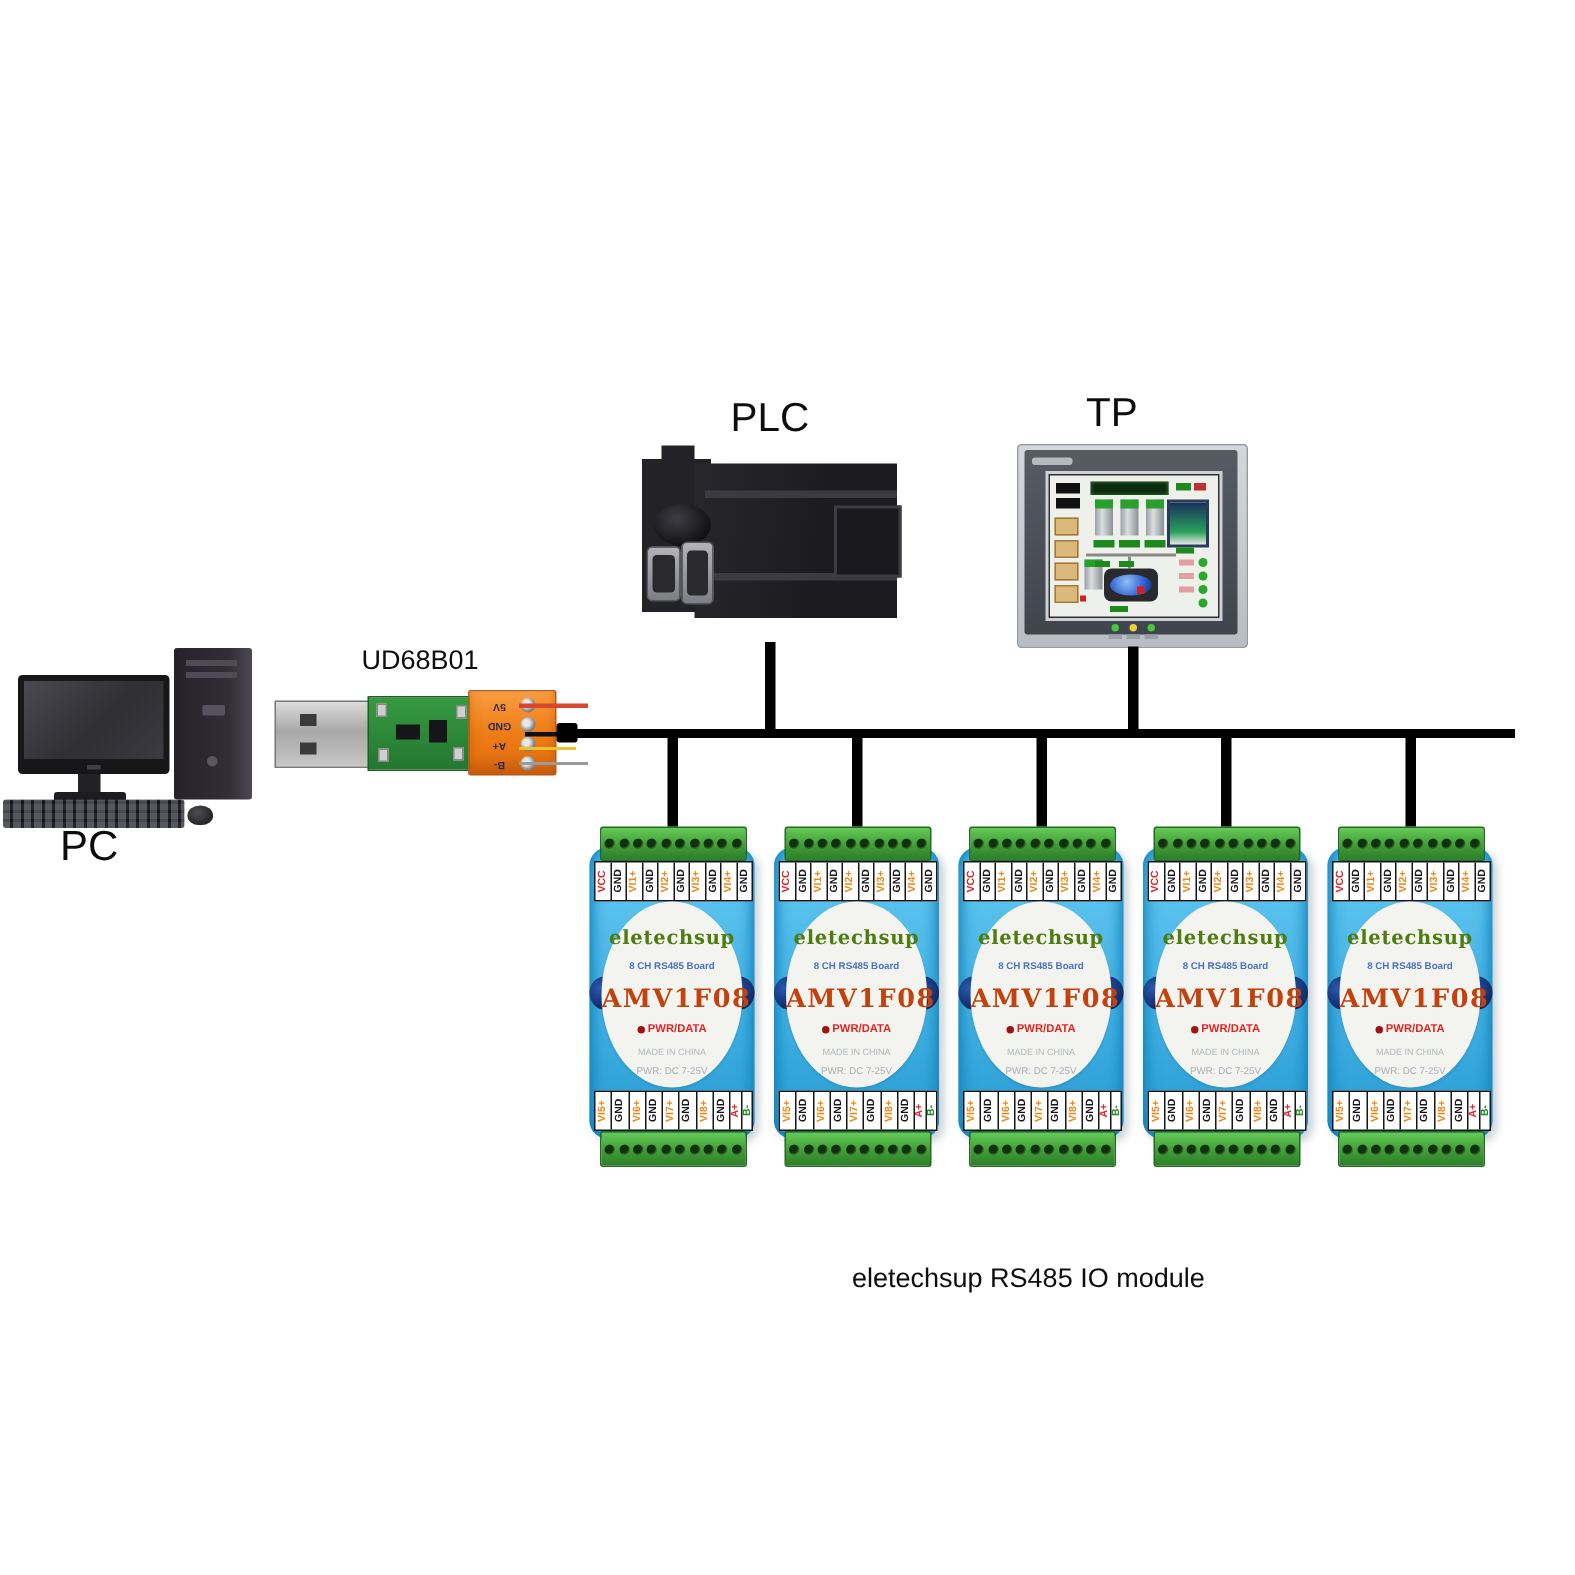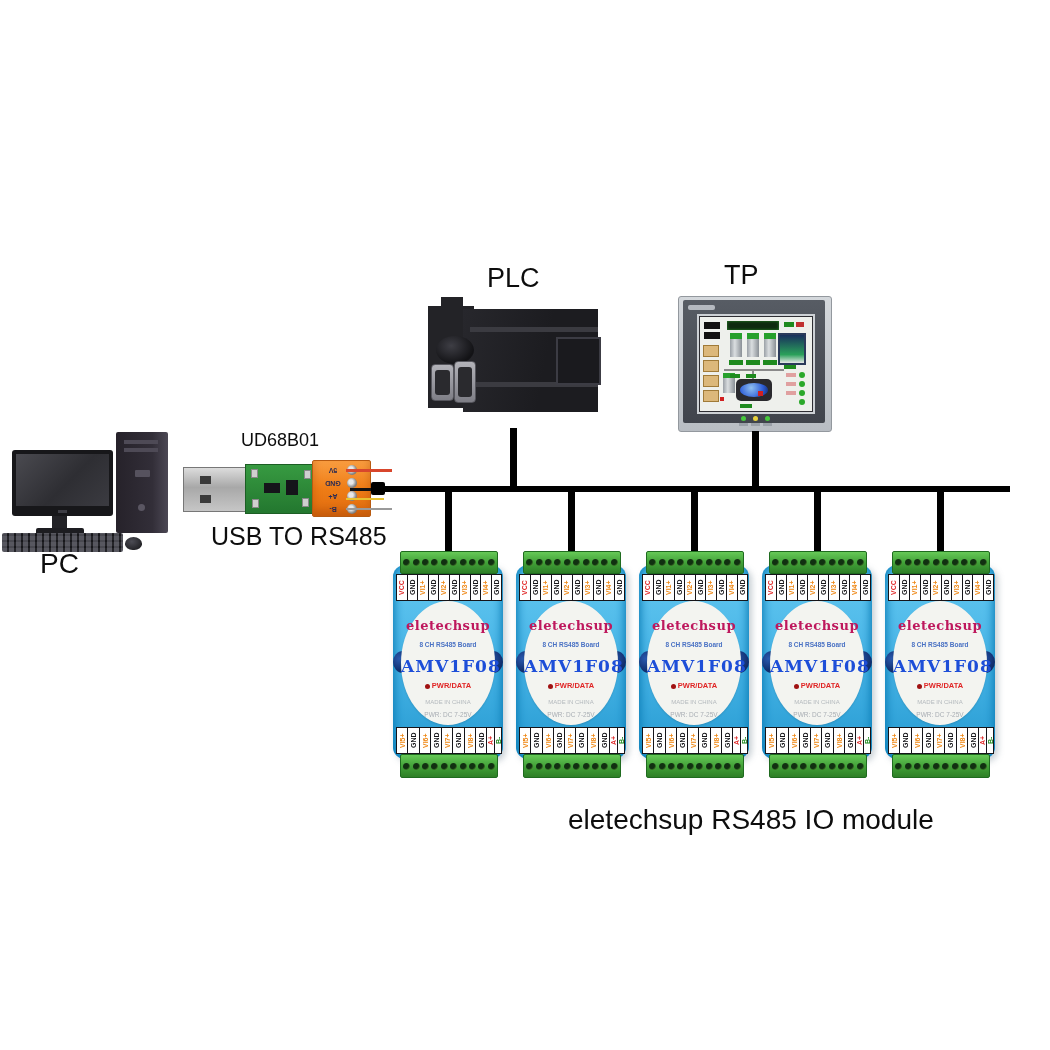--- a/index.html
+++ b/index.html
@@ -109,23 +109,23 @@
             writing-mode:vertical-rl;transform:rotate(180deg);
             font:700 7px "Liberation Sans",sans-serif;letter-spacing:0;}
   .narrow{flex:.62;}
   .pin-red span{color:#e02828;} .pin-orange span{color:#ef8816;}
   .pin-dark span{color:#16161a;} .pin-green span{color:#1f8a1f;}
   .hole{position:absolute;width:20px;height:22px;border-radius:50%;top:100px;
         background:radial-gradient(circle at 35% 35%,#2a5ab0,#123172 60%,#0a1e4a);}
   .hole-l{left:0;} .hole-r{left:90px;}
   .oval{position:absolute;left:8px;top:50px;width:94px;height:124px;border-radius:50%;background:#f3f4f0;
         text-align:center;box-shadow:0 1px 2px rgba(0,0,0,.12);}
-  .brand{margin-top:17px;font:700 13px "DejaVu Serif",serif;color:#be185d;letter-spacing:.5px;}
+  .brand{margin-top:17px;font:700 13px "DejaVu Serif",serif;color:#4d7c0f;letter-spacing:.5px;}
   .subtitle{margin-top:8px;font:700 6.5px "Liberation Sans",sans-serif;color:#4a72c4;}
-  .model{margin-top:8px;font:700 17px "DejaVu Serif",serif;color:#1d4ed8;letter-spacing:1px;}
+  .model{margin-top:8px;font:700 17px "DejaVu Serif",serif;color:#c2410c;letter-spacing:1px;}
   .led-row{margin-top:5px;font:700 7.5px "Liberation Sans",sans-serif;color:#e02525;}
   .led-dot{display:inline-block;width:5px;height:5px;border-radius:50%;background:#a01212;margin-right:2px;vertical-align:middle;}
   .note{font:400 6px "Liberation Sans",sans-serif;color:#b4b9bd;}
   .n1{margin-top:9px;} .n2{margin-top:6px;color:#a9aeb4;font-size:6.5px;}
 </style>
 </head>
 <body>
 
 <div class="stage">
 
@@ -169,21 +169,20 @@
       <div class="cpin cp2">GND</div>
       <div class="cpin cp3">A+</div>
       <div class="cpin cp4">B-</div>
     </div>
     <div class="wire w5v"></div>
     <div class="wire wgnd"></div>
     <div class="wire wa"></div>
     <div class="wire wb"></div>
   </div>
   <div class="lbl" style="left:241px;top:430px;font-size:18px;">UD68B01</div>
-  <div class="lbl" style="left:211px;top:522px;font-size:25px;">USB TO RS485</div>
 
   <div>
     <div class="plc-tab"></div>
     <div class="plc-left"></div>
     <div class="plc-main"></div>
     <div class="plc-groove pg1"></div>
     <div class="plc-groove pg2"></div>
     <div class="plc-slot"></div>
     <div class="plc-cyl"></div>
     <div class="db9 db9a"></div>
@@ -755,15 +754,15 @@
           <div class="screw"></div>
           <div class="screw"></div>
           <div class="screw"></div>
           <div class="screw"></div>
           <div class="screw"></div>
         </div>
     </div>
       <div class="vline" style="left: 936.5px; top: 489px; height: 62px;"></div>
     </div>
 
-  <div class="lbl" style="left:568px;top:804px;font-size:28px;">eletechsup RS485 IO module</div>
+  <div class="lbl" style="left:568px;top:842px;font-size:18px;">eletechsup RS485 IO module</div>
 
 </div>
 
 </body></html>

